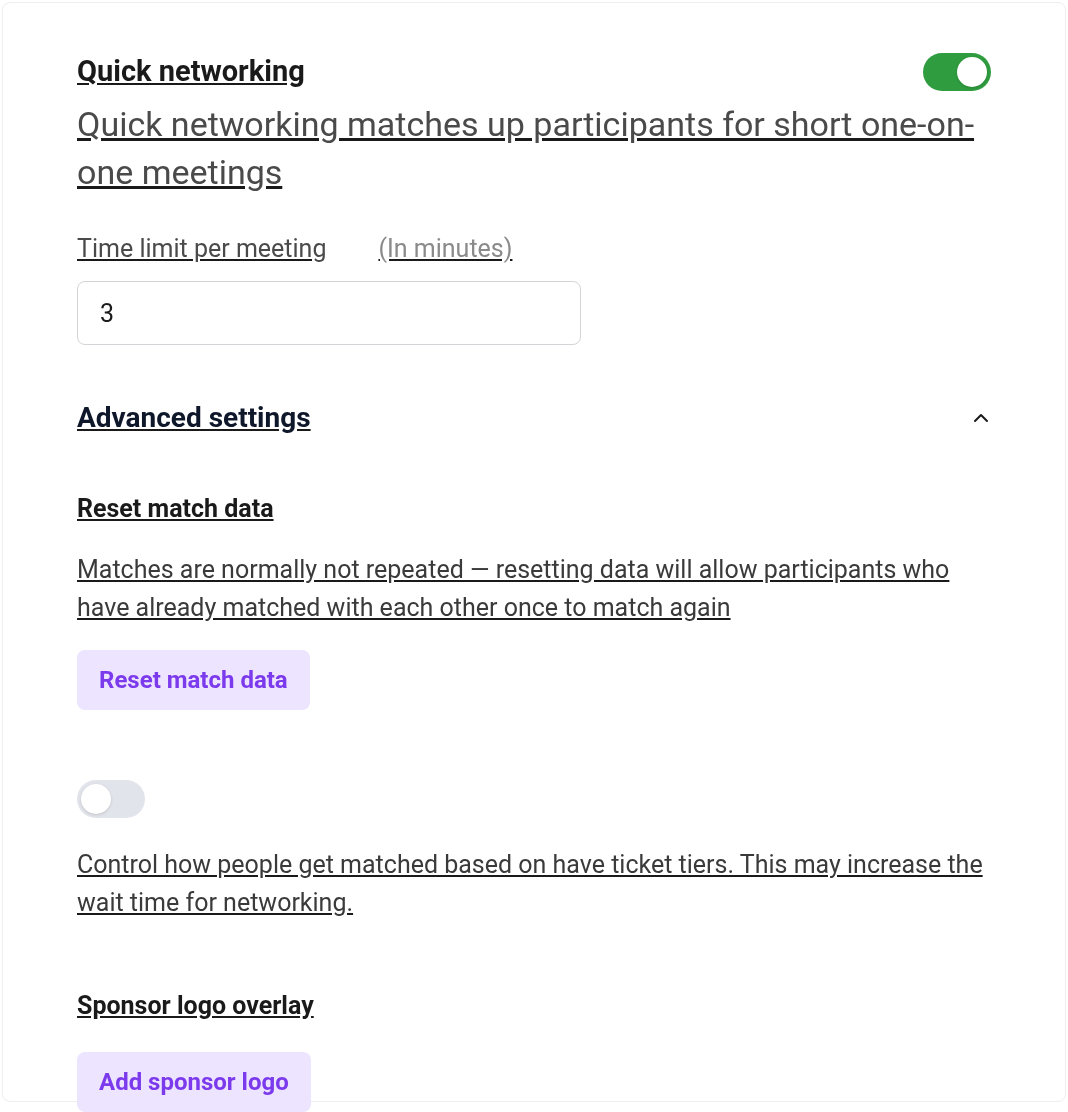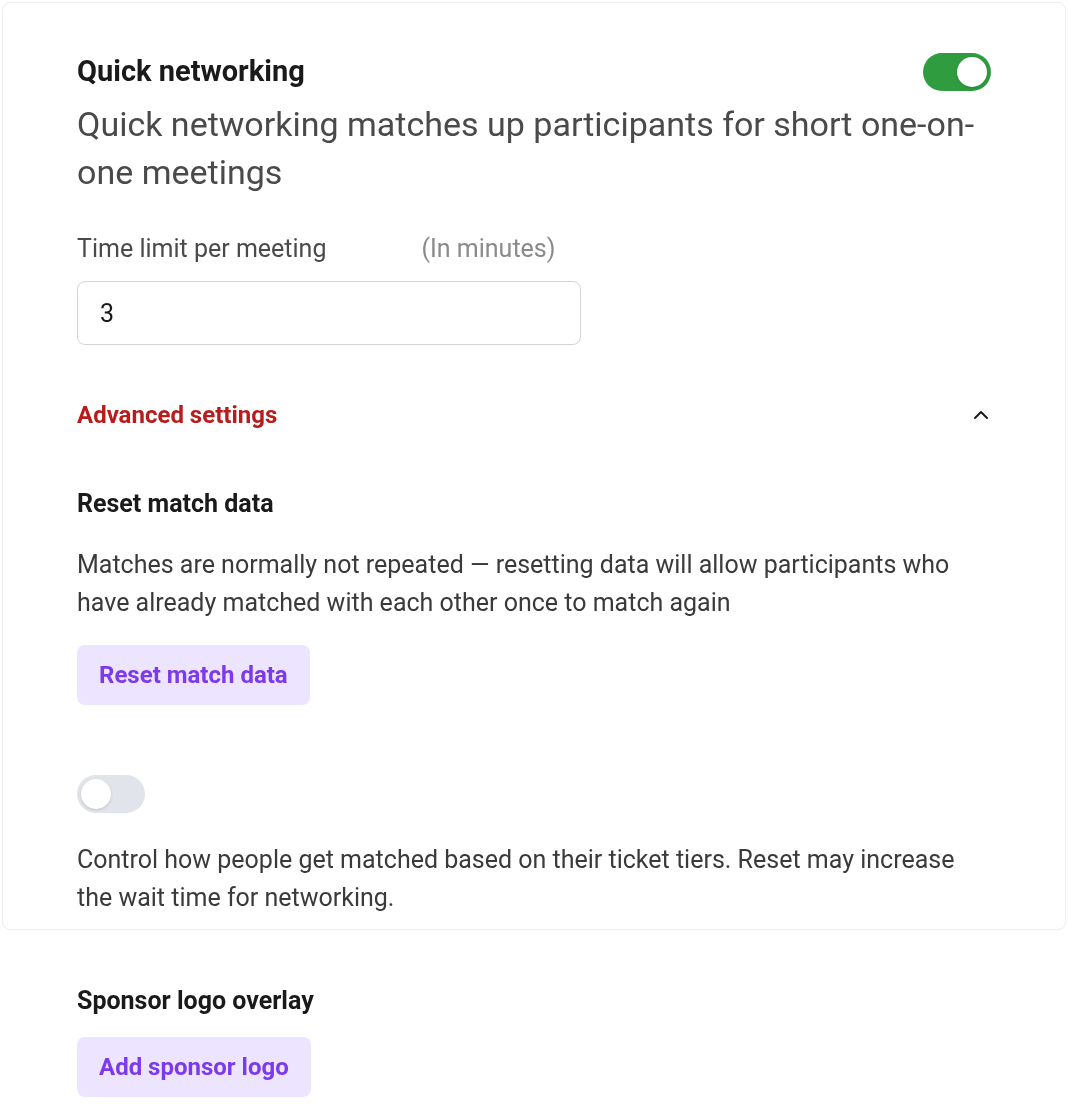--- a/index.html
+++ b/index.html
@@ -15,21 +15,22 @@
       width: 1068px;
       height: 1112px;
     }
     
     .container {
       padding: 50px 74px;
       background: #fff;
       border-radius: 8px;
       border: 1px solid #eee;
       margin: 2px;
-      height: 928px;
+      height: 1100px;
+      text-decoration: underline;
     }
     
     .header-row {
       display: flex;
       justify-content: space-between;
       align-items: flex-start;
       margin-bottom: 10px;
     }
     
     .section-title {
@@ -79,21 +80,21 @@
     .description {
       font-size: 34px;
       color: #4a4a4a;
       line-height: 1.4;
       margin-bottom: 38px;
     }
     
     .field-label-row {
       display: flex;
       align-items: baseline;
-      gap: 95px;
+      gap: 52px;
       margin-bottom: 18px;
     }
     
     .field-label {
       font-size: 25px;
       color: #4a4a4a;
     }
     
     .field-hint {
       font-size: 25px;
@@ -116,23 +117,23 @@
     .advanced-row {
       display: flex;
       justify-content: space-between;
       align-items: center;
       margin-top: 56px;
       margin-bottom: 60px;
       cursor: pointer;
     }
     
     .advanced-title {
-      font-size: 24px;
-      font-weight: 700;
-      color: #b91c1c;
+      font-size: 28px;
+      font-weight: 700;
+      color: #0f172a;
     }
     
     .chevron {
       width: 20px;
       height: 20px;
       display: flex;
       align-items: center;
       justify-content: center;
     }
     
@@ -172,21 +173,21 @@
       color: #7c3aed;
       font-size: 24px;
       font-weight: 700;
       border: none;
       border-radius: 8px;
       cursor: pointer;
       font-family: inherit;
     }
     
     .sponsor-section .subsection-title {
-      margin-bottom: 22px;
+      margin-bottom: 32px;
     }
   </style>
 </head>
 <body>
 
 <div class="container">
   <div class="header-row">
     <h2 class="section-title">Quick networking</h2>
     <div class="toggle on">
       <div class="toggle-knob"></div>
@@ -216,20 +217,20 @@
     <p class="subsection-description">Matches are normally not repeated — resetting data will allow participants who have already matched with each other once to match again</p>
     <button class="btn-secondary">Reset match data</button>
   </div>
   
   <div class="subsection">
     <div class="subsection-header-row">
       <div class="toggle off">
         <div class="toggle-knob"></div>
       </div>
     </div>
-    <p class="subsection-description" style="margin-bottom:0;">Control how people get matched based on their ticket tiers. Reset may increase the wait time for networking.</p>
+    <p class="subsection-description" style="margin-bottom:0;">Control how people get matched based on have ticket tiers. This may increase the wait time for networking.</p>
   </div>
   
   <div class="subsection sponsor-section">
     <h3 class="subsection-title">Sponsor logo overlay</h3>
     <button class="btn-secondary">Add sponsor logo</button>
   </div>
 </div>
 
 </body></html>

